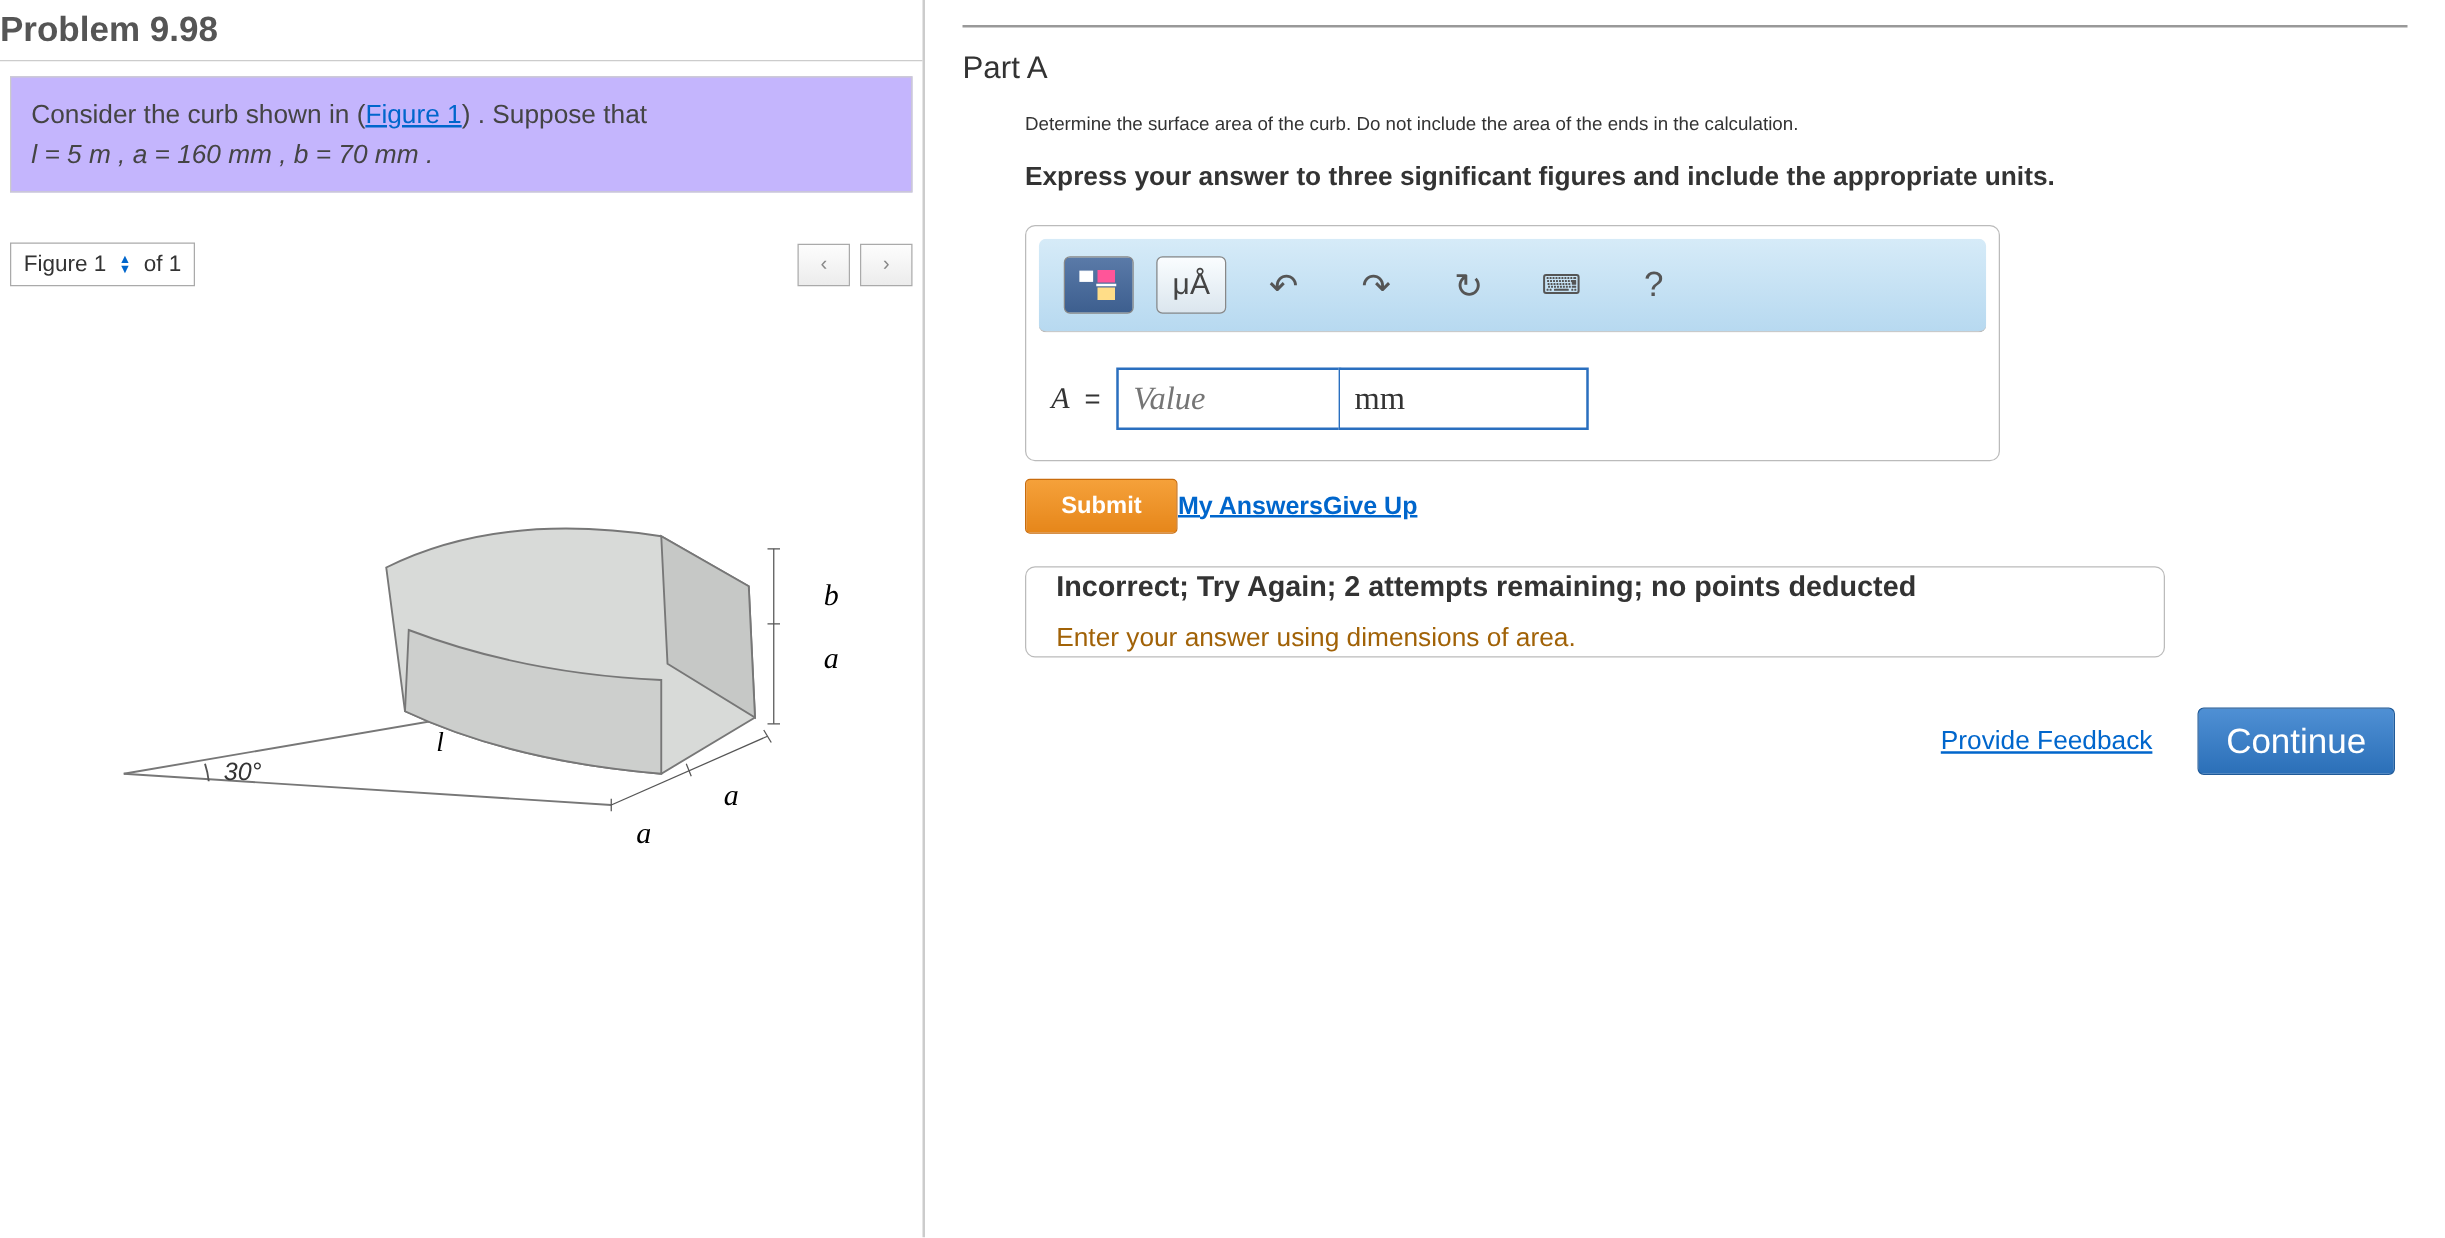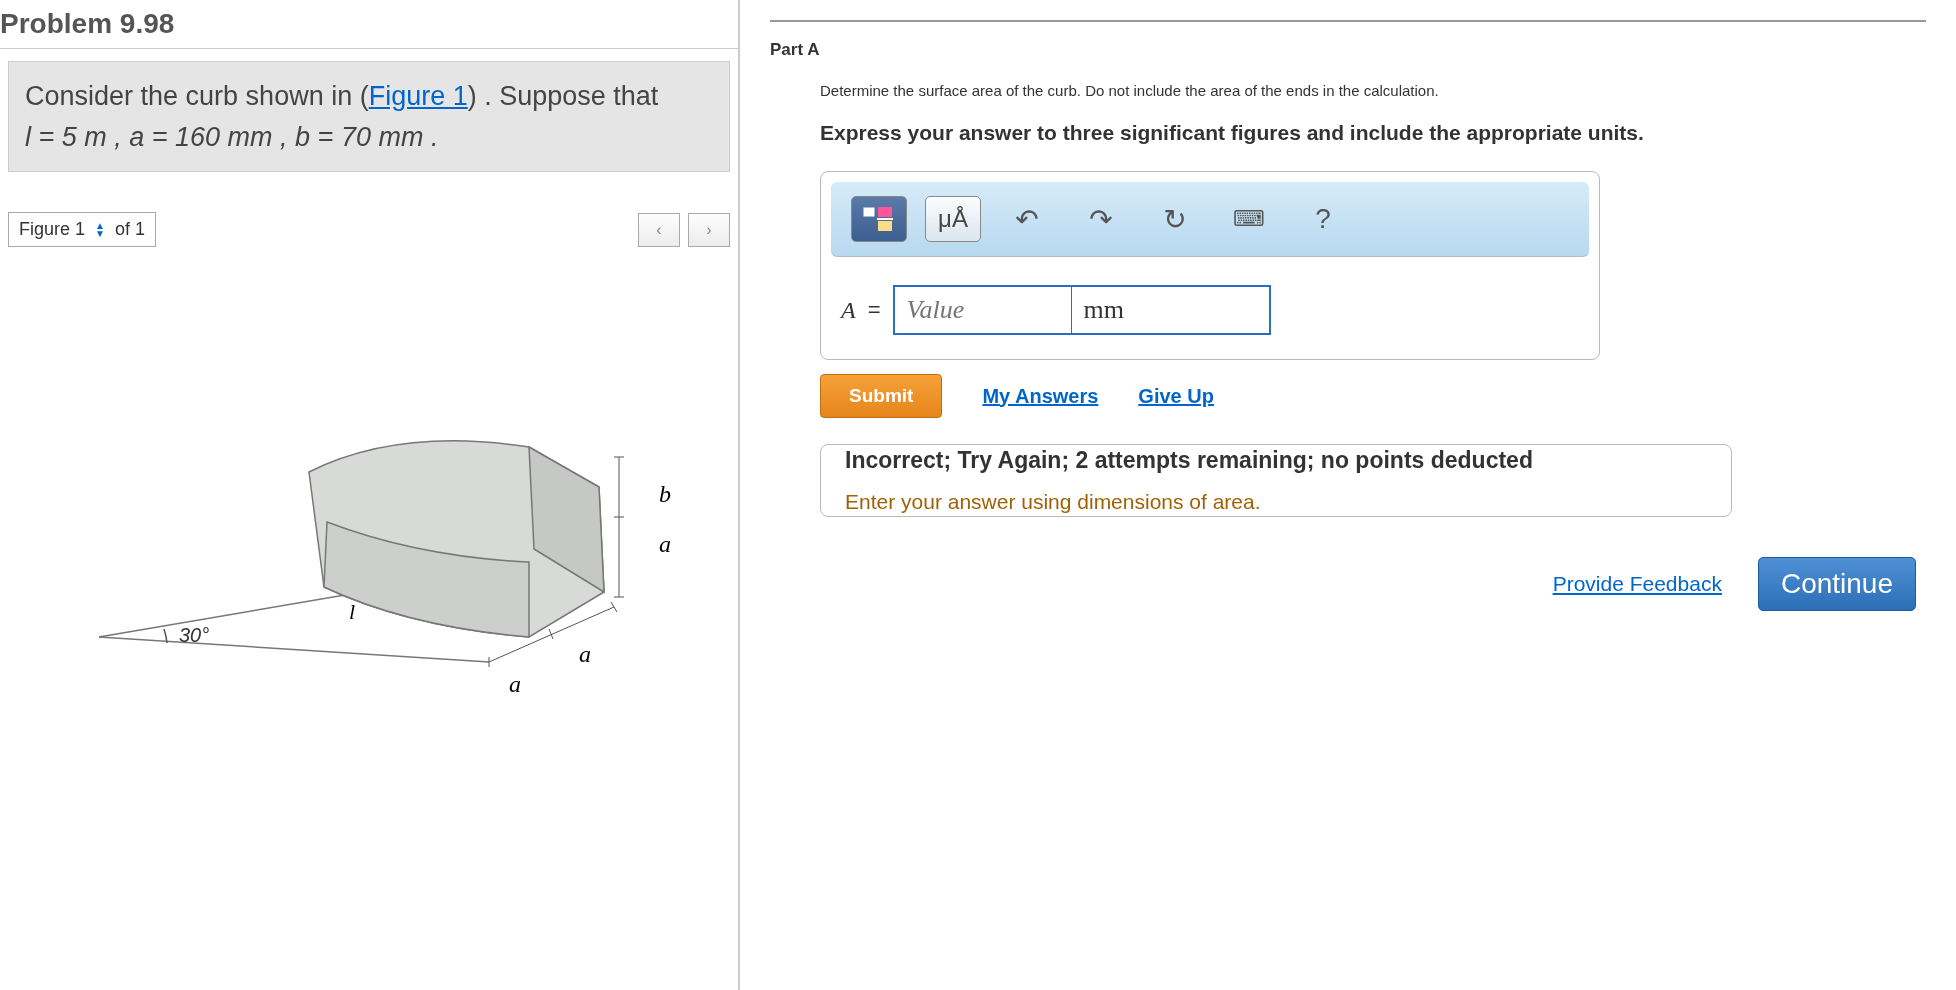--- a/index.html
+++ b/index.html
@@ -23,24 +23,24 @@
   }
   .problem-title {
     font-size: 28px;
     color: #555;
     padding: 8px 0 8px 0;
     border-bottom: 1px solid #ccc;
     margin-bottom: 12px;
   }
   .problem-box {
     border: 1px solid #ccc;
-    background: #e5e5e5;
+    background: #c4b5fd;
     padding: 14px 16px;
     margin: 0 8px 40px 8px;
-    font-size: 27px;
+    font-size: 21px;
     line-height: 1.5;
     color: #444;
   }
   .problem-box a { color: #06c; text-decoration: underline; }
   .italic { font-style: italic; font-family: Liberation Sans, sans-serif; }
   .figure-bar {
     display: flex;
     align-items: center;
     gap: 8px;
     margin: 10px 8px;
@@ -77,22 +77,22 @@
     width: 620px;
     height: 400px;
     position: relative;
   }
   .part-header {
     border-top: 2px solid #999;
     padding-top: 18px;
     margin-top: 0;
   }
   .part-title {
-    font-size: 17px;
-    font-weight: bold;
+    font-size: 25px;
+    font-weight: normal;
     color: #333;
     margin-bottom: 22px;
   }
   .part-content {
     padding-left: 50px;
   }
   .question-text {
     font-size: 15px;
     color: #333;
     margin-bottom: 22px;
@@ -170,21 +170,20 @@
     width: 200px;
     padding: 0 12px;
     font-size: 26px;
     color: #333;
     font-family: 'Times New Roman', serif;
     margin-left: -14px;
   }
   .submit-row {
     display: flex;
     align-items: center;
-    gap: 40px;
     margin-top: 14px;
   }
   .submit-btn {
     background: linear-gradient(#f5a13a,#e6861a);
     border: 1px solid #c96c0c;
     color: #fff;
     font-weight: bold;
     font-size: 19px;
     padding: 10px 28px;
     border-radius: 4px;

